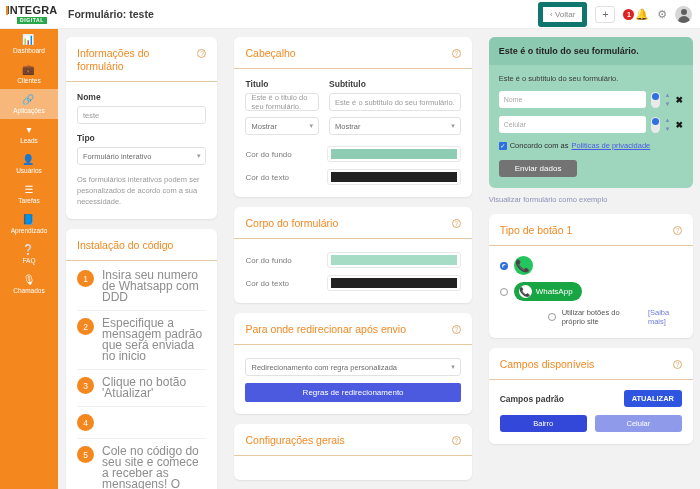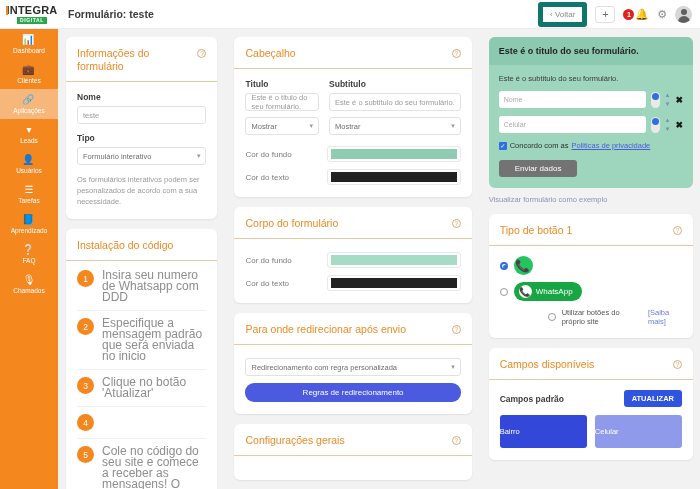--- a/index.html
+++ b/index.html
@@ -95,21 +95,21 @@
   .step-t { font-size: 12px; color: #8d8d8d; line-height: 11px; }
 
   
   .crow { display: flex; align-items: center; margin-bottom: 7px; }
   .crow-lb { font-size: 8px; color: #7b7b7b; width: 82px; }
   .cbox { flex: 1; height: 16px; border: 1px solid #e8e8e8; border-radius: 3px;
     padding: 2px 3px; }
   .cfill { width: 100%; height: 100%; }
 
   .btn-primary { width: 100%; height: 19px; background: #4c5ae0; color: #fff;
-    border-radius: 9px; font-size: 8px; display: flex; align-items: center;
+    border-radius: 2px; font-size: 8px; display: flex; align-items: center;
     justify-content: center; margin-top: 7px; }
 
   
   .preview { background: #9ed6bd; border-radius: 6px; overflow: hidden; }
   .pv-head { background: #8cc9b1; padding: 9px 10px; font-size: 9px;
     font-weight: bold; color: #232323; }
   .pv-body { padding: 9px 10px 11px; }
   .pv-sub { font-size: 7.5px; color: #3a3a3a; margin-bottom: 8px; }
   .pv-row { display: flex; align-items: center; gap: 5px; margin-bottom: 8px; }
   .pv-inp { flex: 1; height: 17px; background: #fff; border-radius: 3px;
@@ -149,22 +149,22 @@
     font-size: 9px; }
   .small-lnk { font-size: 7.5px; color: #6f7bd8; }
   .small-txt { font-size: 7.5px; color: #555; }
 
   .fields-row { display: flex; align-items: center; justify-content: space-between;
     margin-bottom: 8px; }
   .fields-lb { font-size: 8.5px; font-weight: bold; color: #3d3d3d; }
   .btn-upd { background: #2f54e0; color: #fff; font-size: 7.5px; font-weight: bold;
     border-radius: 3px; padding: 4px 8px; }
   .chips { display: flex; gap: 8px; }
-  .chip { flex: 1; font-size: 7.5px; color: #fff;
-    border-radius: 3px; padding: 12px 0; }
+  .chip { flex: 1; text-align: center; font-size: 7.5px; color: #fff;
+    border-radius: 3px; padding: 4px 0; }
   .chip.dark { background: #3347d8; }
   .chip.light { background: #8f9bea; }
 </style>
 </head>
 <body>
 
 <div class="app">
 
   <div class="topbar">
     <div class="logo-box">

